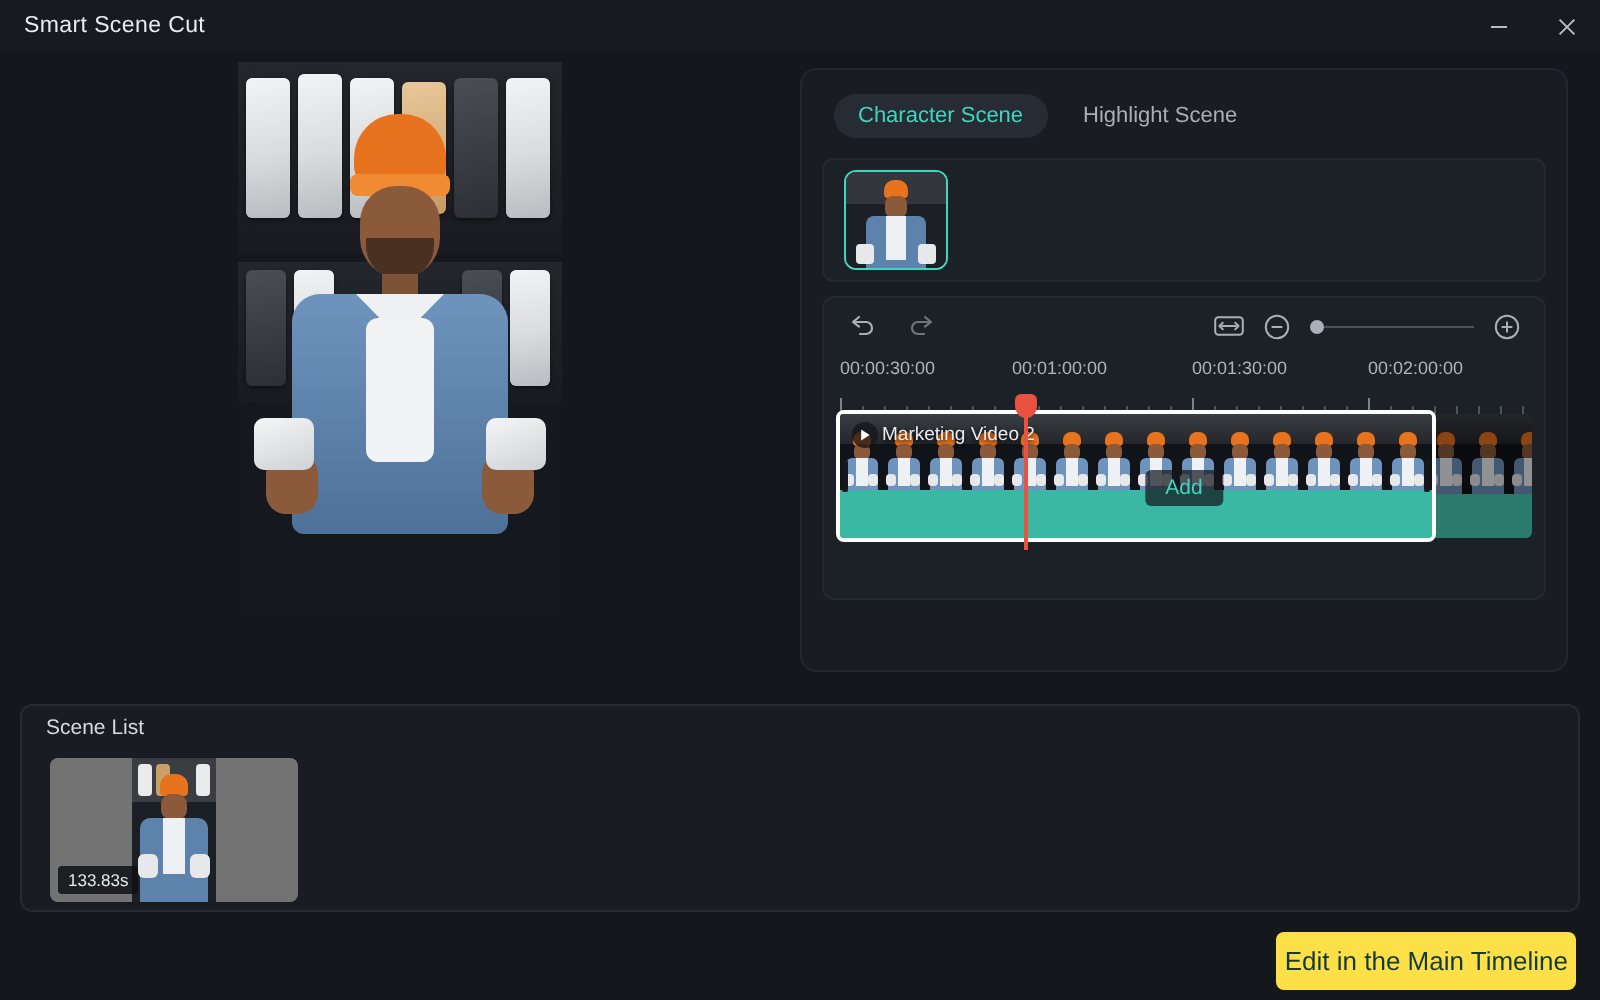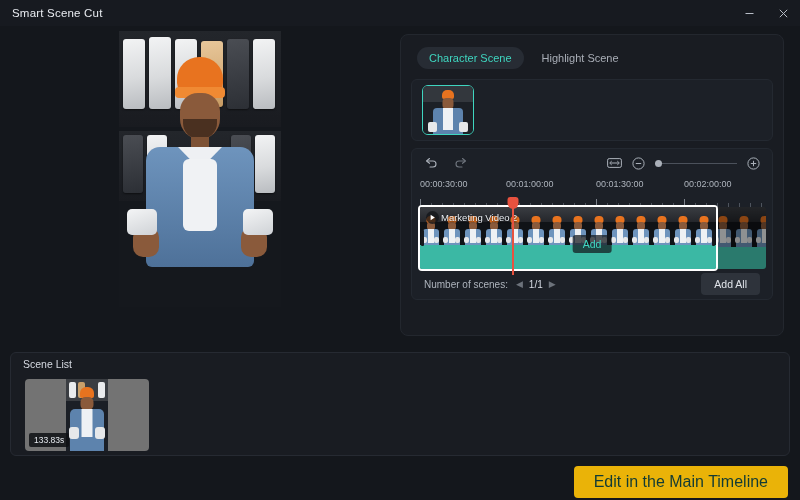--- a/index.html
+++ b/index.html
@@ -235,22 +235,22 @@
   .dur-badge {
     position: absolute; left: 4px; bottom: 4px;
     background: rgba(14,16,20,.85); color: #e6eaef; font-size: 8.5px;
     padding: 2px 5px; border-radius: 2px;
   }
 
   
   .footer { position: absolute; left: 0; right: 0; bottom: 0; height: 42px; }
   .btn-main {
     position: absolute; right: 12px; top: 8px;
-    background: #eab308; color: #123b35; font-size: 16px;
-    padding: 7px 20px; border-radius: 4px; border: none; cursor: pointer;
+    background: #fde047; color: #123b35; font-size: 13px;
+    padding: 7px 4px; border-radius: 4px; border: none; cursor: pointer;
     font-family: "Liberation Sans", sans-serif;
   }
 </style>
 </head>
 <body>
 
 <div class="app">
 
   <div class="titlebar">
     <span class="title-text">Smart Scene Cut</span>
@@ -718,29 +718,20 @@
               <span>Marketing Video 2</span>
             </div>
 
             <div class="add-ovl">Add</div>
 
             <div class="playhead" style="left:94px;">
               <div class="ph-knob"></div>
             </div>
           </div>
 
-          <div class="scene-count-row">
-            <span class="sc-label">Number of scenes:</span>
-            <span class="sc-nav">
-              <span class="sc-arrow">◀</span>
-              <span class="sc-val">1/1</span>
-              <span class="sc-arrow">▶</span>
-            </span>
-            <button class="btn-addall">Add All</button>
-          </div>
 
         </div>
       </div>
     </div>
   </div>
 
   <div class="scene-list">
     <div class="sl-head">
       <span class="sl-title">Scene List</span>
     </div>

